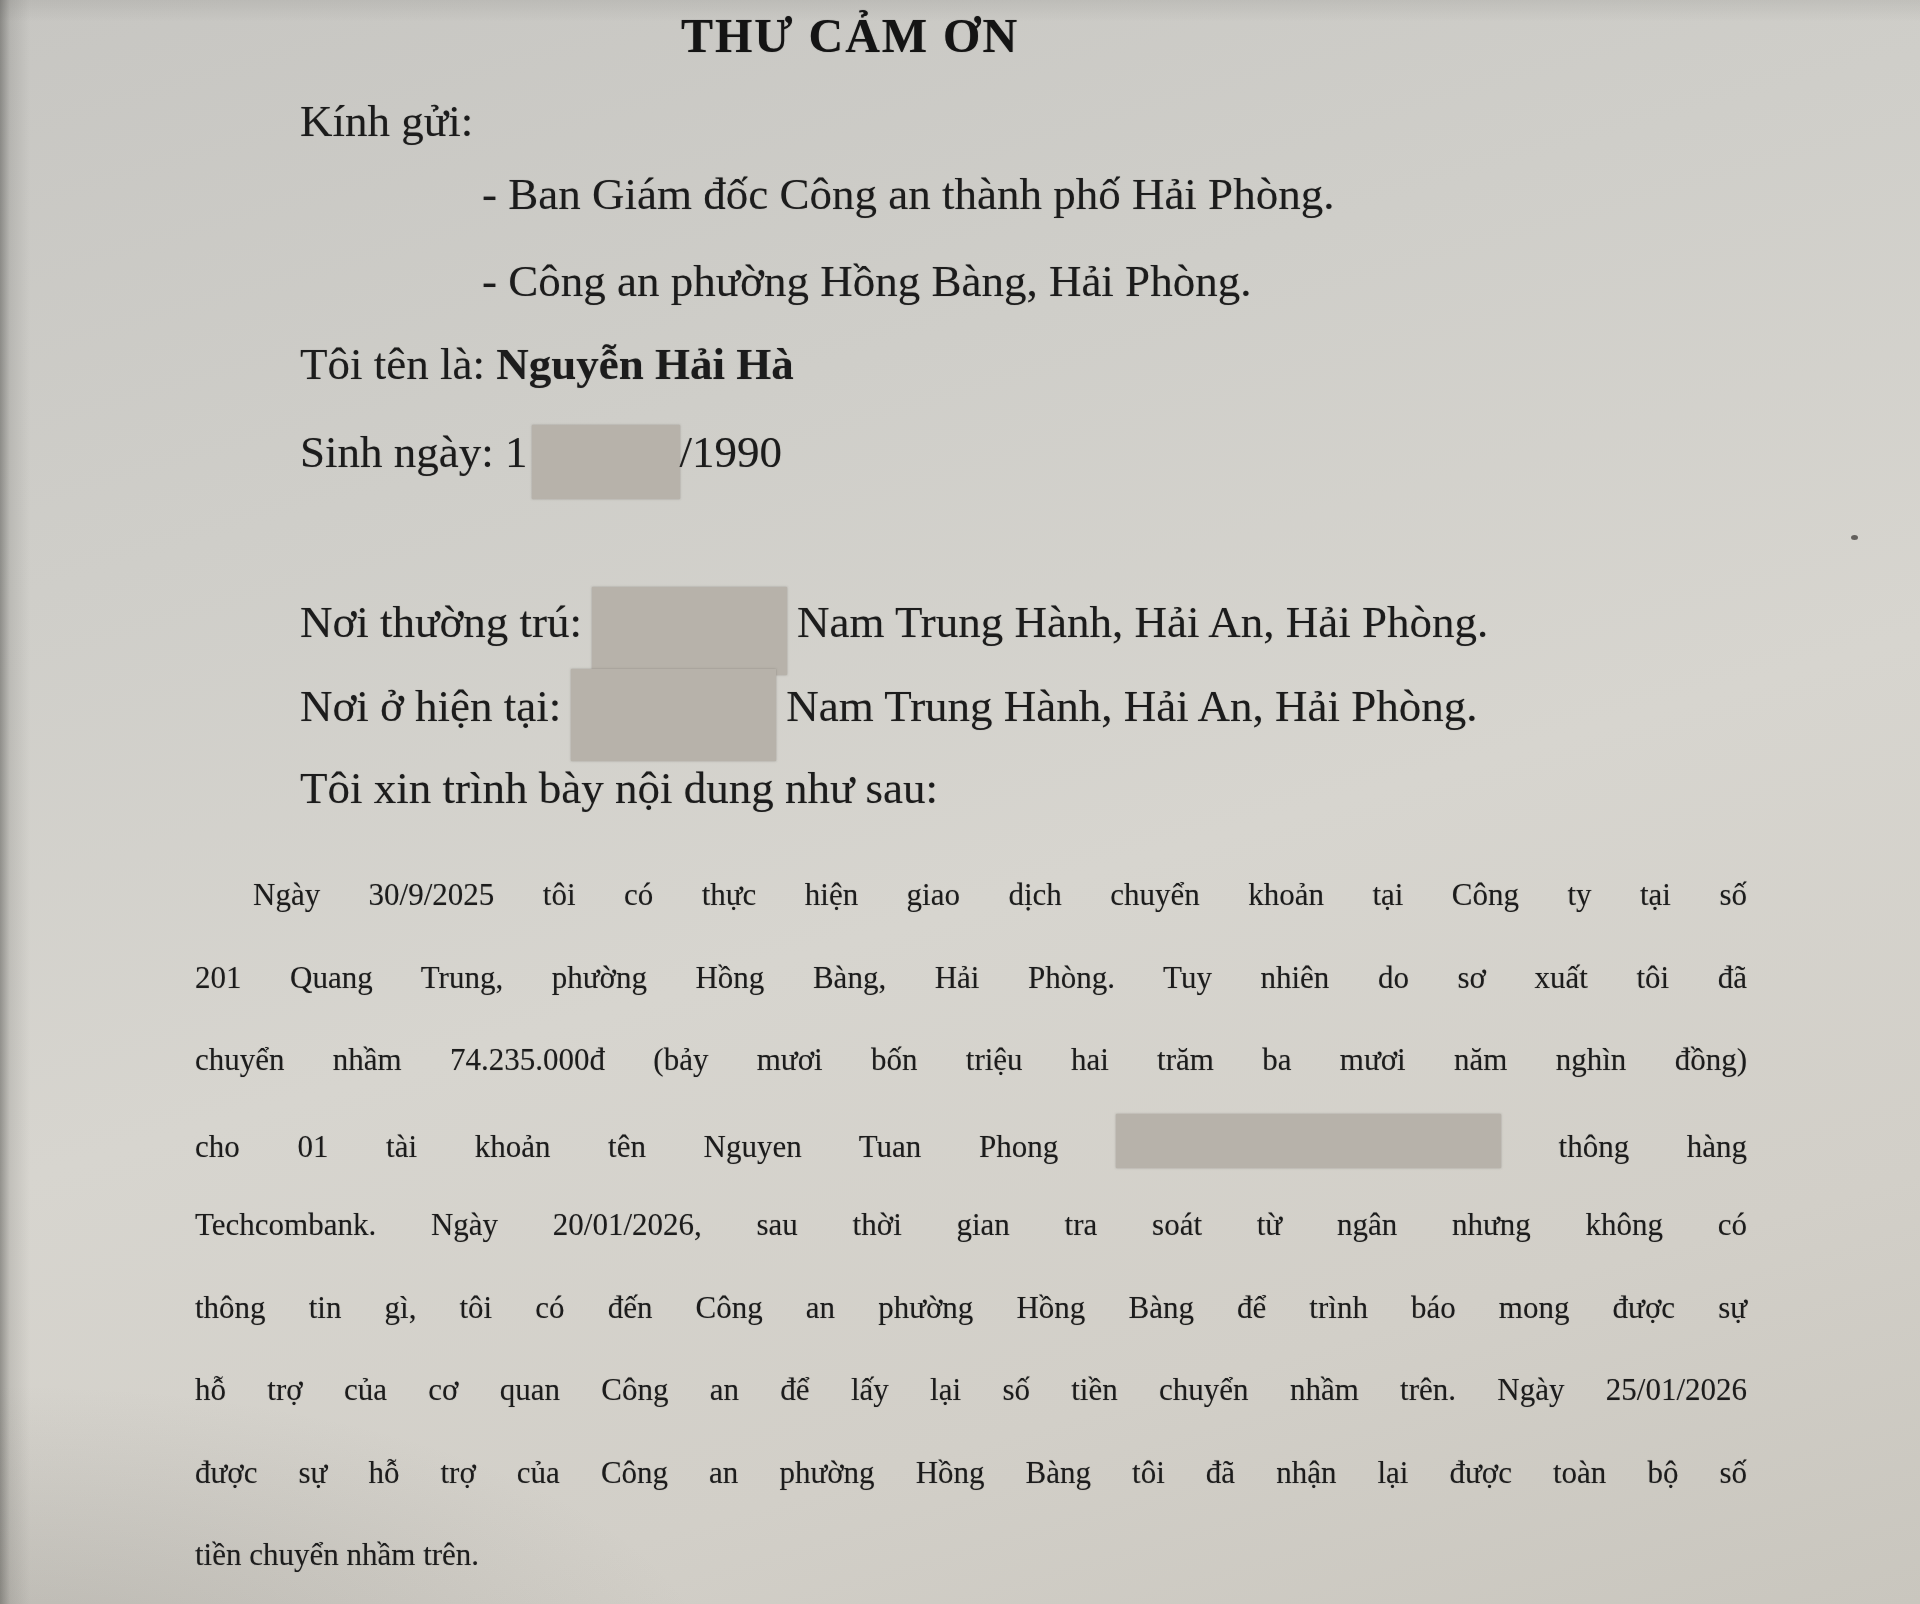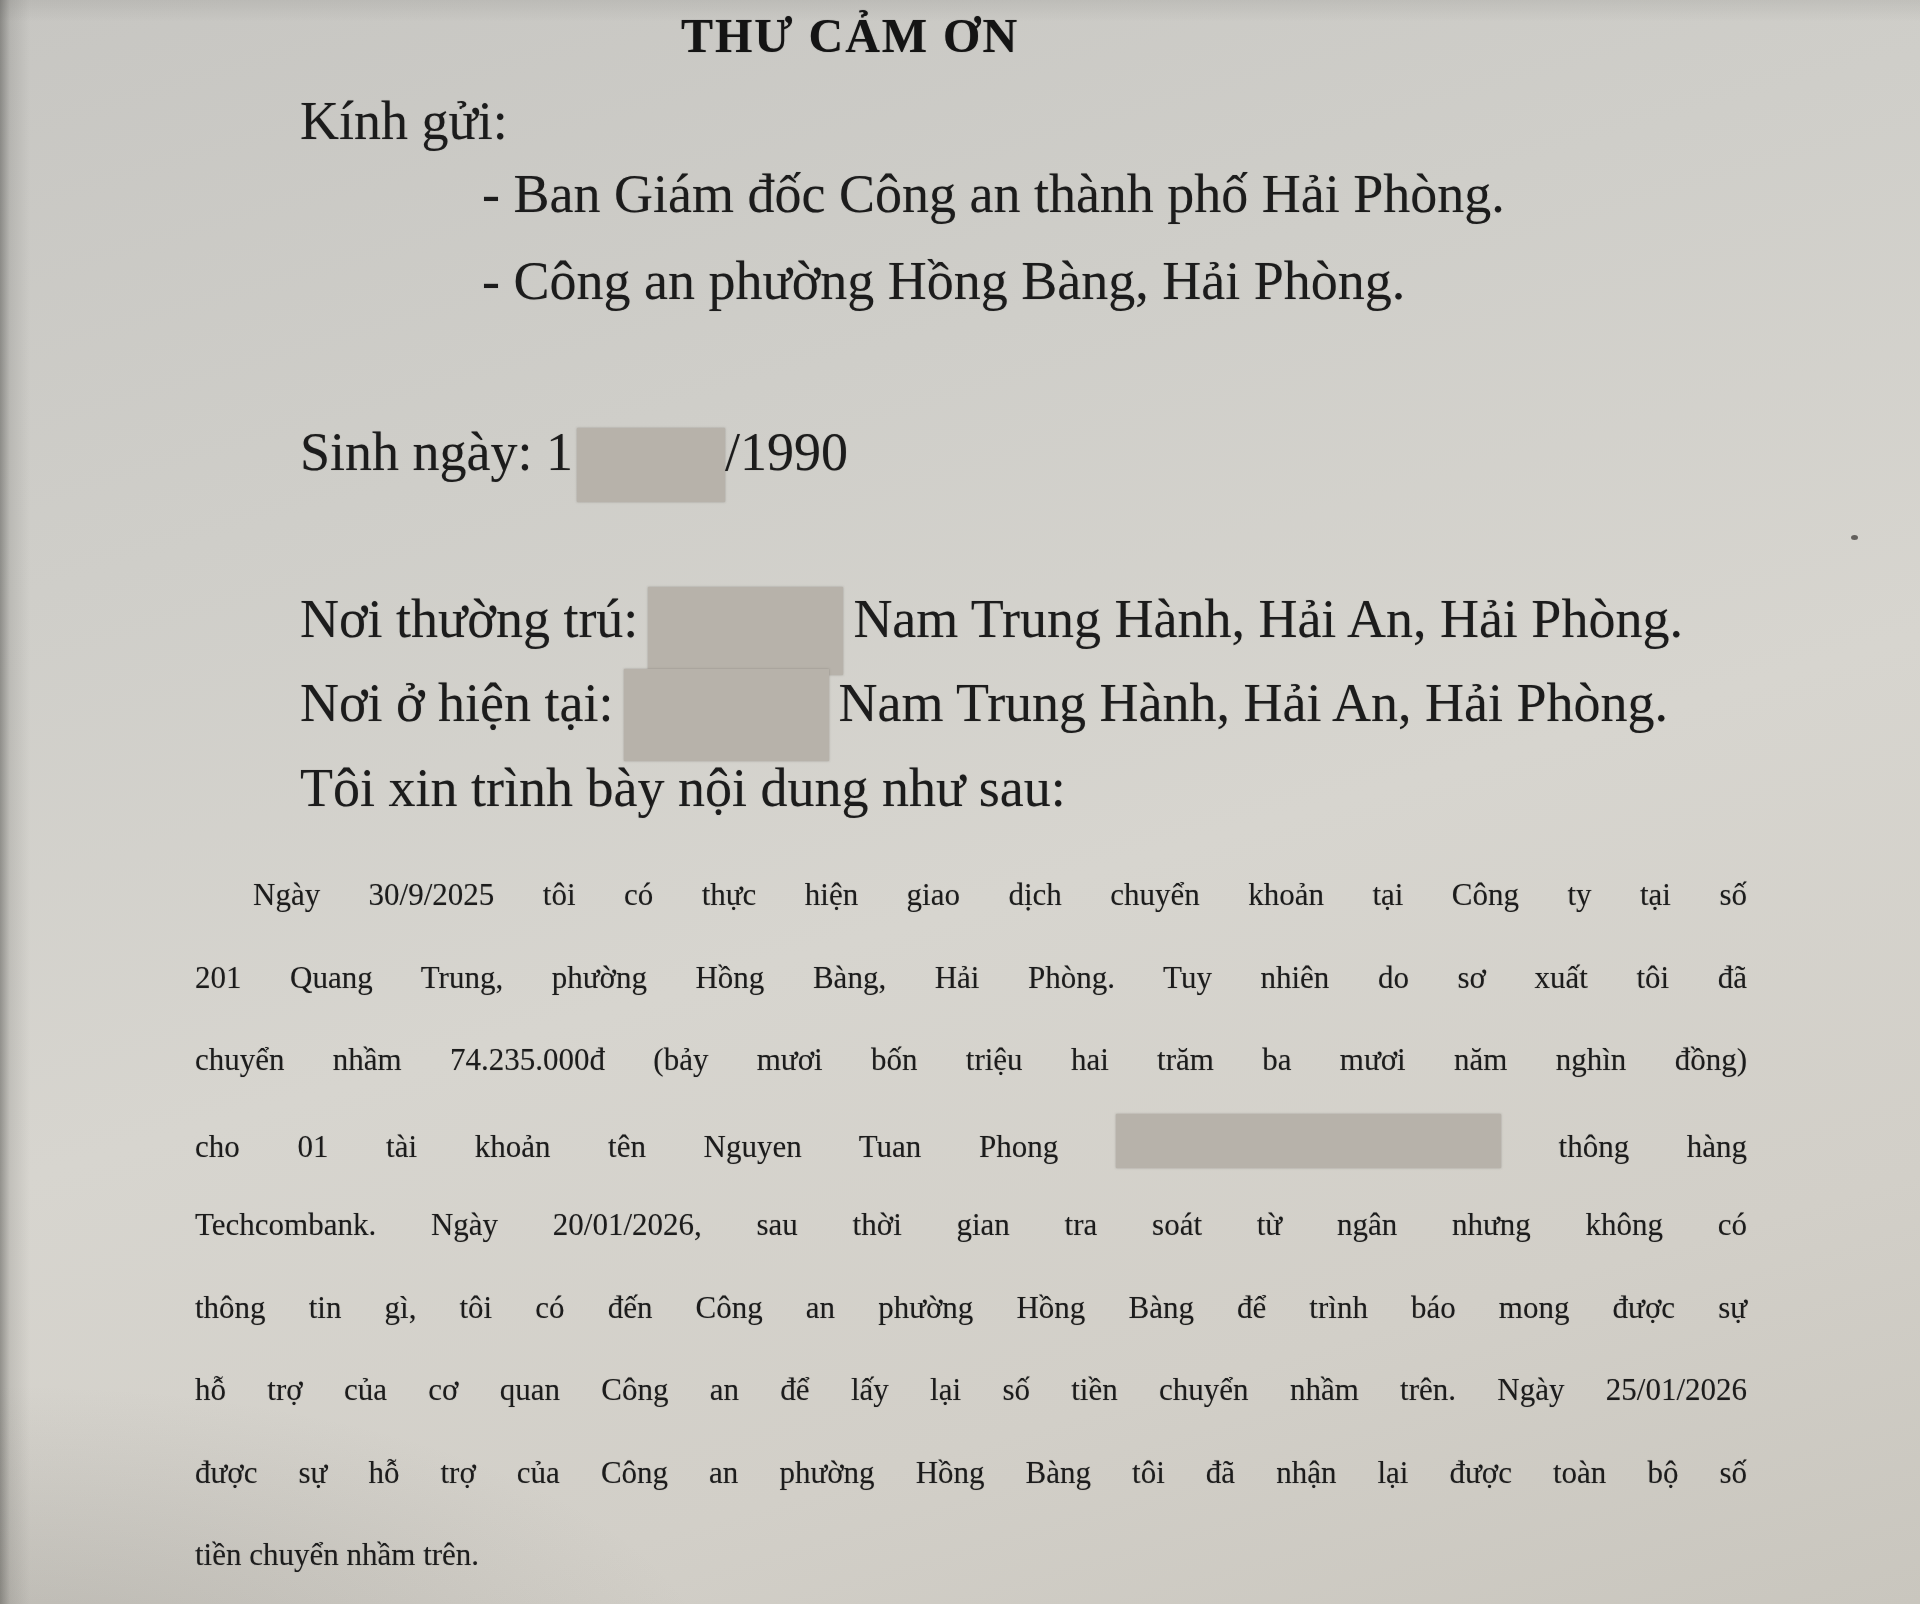--- a/index.html
+++ b/index.html
@@ -10,21 +10,21 @@
     font-family:"Liberation Serif","DejaVu Serif",serif;
     color:#1c1c1c;
     background:
       radial-gradient(1200px 500px at 0% 105%, rgba(90,88,82,0.22), rgba(90,88,82,0) 60%),
       linear-gradient(90deg, rgba(45,45,42,0.40) 0px, rgba(45,45,42,0.12) 10px, rgba(45,45,42,0) 30px),
       linear-gradient(180deg, rgba(70,70,66,0.10) 0px, rgba(70,70,66,0) 22px),
       linear-gradient(164deg, #c7c6c2 0%, #cfcec9 28%, #d7d5cf 55%, #d2cfc8 80%, #c9c6be 100%);
   }
   .abs{position:absolute;}
   .doc-line{
-    font-size:54px;
+    font-size:45px;
     line-height:58px;
     white-space:nowrap;
     text-shadow:0 0 1px rgba(25,25,25,0.35);
   }
   .title{
     font-size:48px;
     font-weight:bold;
     letter-spacing:2px;
     text-align:center;
     color:#141414;
@@ -64,20 +64,24 @@
 <div class="page">
 
   <div class="abs title" style="top:8px;left:0;width:1700px;">THƯ CẢM ƠN</div>
 
   <div class="abs doc-line" style="top:92px;left:300px;">Kính gửi:</div>
 
   <div class="abs doc-line" style="top:165px;left:482px;">- Ban Giám đốc Công an thành phố Hải Phòng.</div>
 
   <div class="abs doc-line" style="top:252px;left:482px;">- Công an phường Hồng Bàng, Hải Phòng.</div>
 
+  <div class="abs doc-line" style="top:335px;left:300px;">
+    <span>Tôi tên là:</span>
+    <span class="bold">Nguyễn Hải Hà</span>
+  </div>
 
   <div class="abs doc-line" style="top:423px;left:300px;">
     <span>Sinh ngày:</span>
     <span>1</span><span class="redaction red-dob"></span><span>/1990</span>
   </div>
 
 
   <div class="abs doc-line" style="top:587px;left:300px;">
     <span>Nơi thường trú:</span><span class="redaction red-addr1"></span><span>Nam Trung Hành, Hải An, Hải Phòng.</span>
   </div>

